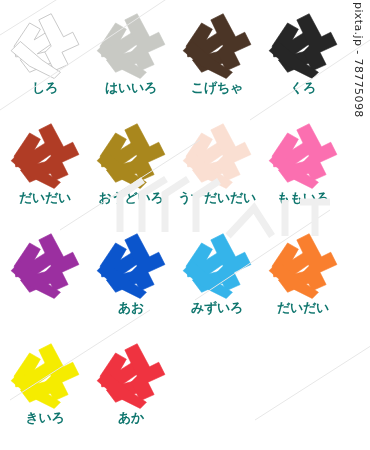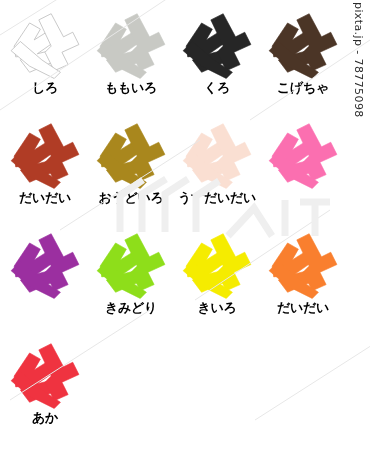--- a/index.html
+++ b/index.html
@@ -40,21 +40,21 @@
   .swatch-art {
     width: 80px;
     height: 74px;
     display: block;
   }
 
   .swatch-label {
     margin-top: 1px;
     font-size: 13px;
     font-weight: 700;
-    color: #000000;
+    color: #0f766e;
     letter-spacing: -0.3px;
     line-height: 1;
     white-space: nowrap;
     font-family: "DejaVu Sans", "Liberation Sans", sans-serif;
   }
 
   
   #watermark-layer {
     position: absolute;
     inset: 0;
@@ -101,40 +101,40 @@
         <path d="M6 58 L18 46 L46 70 L70 86 L62 94 L30 78 Z" fill="#ffffff" stroke="#b9b9b9" stroke-width="1" stroke-linejoin="miter"></path>
       </svg>
       <div class="swatch-label">しろ</div>
     </div>
     <div class="swatch-cell">
       <svg class="swatch-art" viewBox="0 0 100 96">
         <path d="M10 52 L30 22 L44 30 L36 44 L52 34 L60 48 L40 62 L56 58 L62 72 L30 86 L18 70 L28 64 L12 66 Z" fill="#c8c9c4" stroke="#c8c9c4" stroke-width="0.8" stroke-linejoin="miter"></path>
         <path d="M42 18 L58 10 L74 40 L86 34 L94 50 L72 60 L80 76 L62 84 L50 60 L58 52 Z" fill="#c8c9c4" stroke="#c8c9c4" stroke-width="0.8" stroke-linejoin="miter"></path>
         <path d="M6 58 L18 46 L46 70 L70 86 L62 94 L30 78 Z" fill="#c8c9c4" stroke="#c8c9c4" stroke-width="0.8" stroke-linejoin="miter"></path>
       </svg>
-      <div class="swatch-label">ももいろ</div>
+      <div class="swatch-label">はいいろ</div>
+    </div>
+    <div class="swatch-cell">
+      <svg class="swatch-art" viewBox="0 0 100 96">
+        <path d="M10 52 L30 22 L44 30 L36 44 L52 34 L60 48 L40 62 L56 58 L62 72 L30 86 L18 70 L28 64 L12 66 Z" fill="#4b3526" stroke="#4b3526" stroke-width="0.8" stroke-linejoin="miter"></path>
+        <path d="M42 18 L58 10 L74 40 L86 34 L94 50 L72 60 L80 76 L62 84 L50 60 L58 52 Z" fill="#4b3526" stroke="#4b3526" stroke-width="0.8" stroke-linejoin="miter"></path>
+        <path d="M6 58 L18 46 L46 70 L70 86 L62 94 L30 78 Z" fill="#4b3526" stroke="#4b3526" stroke-width="0.8" stroke-linejoin="miter"></path>
+      </svg>
+      <div class="swatch-label">こげちゃ</div>
     </div>
     <div class="swatch-cell">
       <svg class="swatch-art" viewBox="0 0 100 96">
         <path d="M10 52 L30 22 L44 30 L36 44 L52 34 L60 48 L40 62 L56 58 L62 72 L30 86 L18 70 L28 64 L12 66 Z" fill="#262626" stroke="#262626" stroke-width="0.8" stroke-linejoin="miter"></path>
         <path d="M42 18 L58 10 L74 40 L86 34 L94 50 L72 60 L80 76 L62 84 L50 60 L58 52 Z" fill="#262626" stroke="#262626" stroke-width="0.8" stroke-linejoin="miter"></path>
         <path d="M6 58 L18 46 L46 70 L70 86 L62 94 L30 78 Z" fill="#262626" stroke="#262626" stroke-width="0.8" stroke-linejoin="miter"></path>
       </svg>
       <div class="swatch-label">くろ</div>
     </div>
     <div class="swatch-cell">
       <svg class="swatch-art" viewBox="0 0 100 96">
-        <path d="M10 52 L30 22 L44 30 L36 44 L52 34 L60 48 L40 62 L56 58 L62 72 L30 86 L18 70 L28 64 L12 66 Z" fill="#4b3526" stroke="#4b3526" stroke-width="0.8" stroke-linejoin="miter"></path>
-        <path d="M42 18 L58 10 L74 40 L86 34 L94 50 L72 60 L80 76 L62 84 L50 60 L58 52 Z" fill="#4b3526" stroke="#4b3526" stroke-width="0.8" stroke-linejoin="miter"></path>
-        <path d="M6 58 L18 46 L46 70 L70 86 L62 94 L30 78 Z" fill="#4b3526" stroke="#4b3526" stroke-width="0.8" stroke-linejoin="miter"></path>
-      </svg>
-      <div class="swatch-label">こげちゃ</div>
-    </div>
-    <div class="swatch-cell">
-      <svg class="swatch-art" viewBox="0 0 100 96">
         <path d="M10 52 L30 22 L44 30 L36 44 L52 34 L60 48 L40 62 L56 58 L62 72 L30 86 L18 70 L28 64 L12 66 Z" fill="#b03c25" stroke="#b03c25" stroke-width="0.8" stroke-linejoin="miter"></path>
         <path d="M42 18 L58 10 L74 40 L86 34 L94 50 L72 60 L80 76 L62 84 L50 60 L58 52 Z" fill="#b03c25" stroke="#b03c25" stroke-width="0.8" stroke-linejoin="miter"></path>
         <path d="M6 58 L18 46 L46 70 L70 86 L62 94 L30 78 Z" fill="#b03c25" stroke="#b03c25" stroke-width="0.8" stroke-linejoin="miter"></path>
       </svg>
       <div class="swatch-label">だいだい</div>
     </div>
     <div class="swatch-cell">
       <svg class="swatch-art" viewBox="0 0 100 96">
         <path d="M10 52 L30 22 L44 30 L36 44 L52 34 L60 48 L40 62 L56 58 L62 72 L30 86 L18 70 L28 64 L12 66 Z" fill="#a9871d" stroke="#a9871d" stroke-width="0.8" stroke-linejoin="miter"></path>
         <path d="M42 18 L58 10 L74 40 L86 34 L94 50 L72 60 L80 76 L62 84 L50 60 L58 52 Z" fill="#a9871d" stroke="#a9871d" stroke-width="0.8" stroke-linejoin="miter"></path>
@@ -149,51 +149,60 @@
         <path d="M6 58 L18 46 L46 70 L70 86 L62 94 L30 78 Z" fill="#fadfd2" stroke="#fadfd2" stroke-width="0.8" stroke-linejoin="miter"></path>
       </svg>
       <div class="swatch-label">うすだいだい</div>
     </div>
     <div class="swatch-cell">
       <svg class="swatch-art" viewBox="0 0 100 96">
         <path d="M10 52 L30 22 L44 30 L36 44 L52 34 L60 48 L40 62 L56 58 L62 72 L30 86 L18 70 L28 64 L12 66 Z" fill="#fb6fb0" stroke="#fb6fb0" stroke-width="0.8" stroke-linejoin="miter"></path>
         <path d="M42 18 L58 10 L74 40 L86 34 L94 50 L72 60 L80 76 L62 84 L50 60 L58 52 Z" fill="#fb6fb0" stroke="#fb6fb0" stroke-width="0.8" stroke-linejoin="miter"></path>
         <path d="M6 58 L18 46 L46 70 L70 86 L62 94 L30 78 Z" fill="#fb6fb0" stroke="#fb6fb0" stroke-width="0.8" stroke-linejoin="miter"></path>
       </svg>
+      <div class="swatch-label">ももいろ</div>
     </div>
     <div class="swatch-cell">
       <svg class="swatch-art" viewBox="0 0 100 96">
         <path d="M10 52 L30 22 L44 30 L36 44 L52 34 L60 48 L40 62 L56 58 L62 72 L30 86 L18 70 L28 64 L12 66 Z" fill="#9b2fa0" stroke="#9b2fa0" stroke-width="0.8" stroke-linejoin="miter"></path>
         <path d="M42 18 L58 10 L74 40 L86 34 L94 50 L72 60 L80 76 L62 84 L50 60 L58 52 Z" fill="#9b2fa0" stroke="#9b2fa0" stroke-width="0.8" stroke-linejoin="miter"></path>
         <path d="M6 58 L18 46 L46 70 L70 86 L62 94 L30 78 Z" fill="#9b2fa0" stroke="#9b2fa0" stroke-width="0.8" stroke-linejoin="miter"></path>
       </svg>
     </div>
     <div class="swatch-cell">
       <svg class="swatch-art" viewBox="0 0 100 96">
-        <path d="M10 52 L30 22 L44 30 L36 44 L52 34 L60 48 L40 62 L56 58 L62 72 L30 86 L18 70 L28 64 L12 66 Z" fill="#8ede1a" stroke="#8ede1a" stroke-width="0.8" stroke-linejoin="miter"></path>
-        <path d="M42 18 L58 10 L74 40 L86 34 L94 50 L72 60 L80 76 L62 84 L50 60 L58 52 Z" fill="#8ede1a" stroke="#8ede1a" stroke-width="0.8" stroke-linejoin="miter"></path>
-        <path d="M6 58 L18 46 L46 70 L70 86 L62 94 L30 78 Z" fill="#8ede1a" stroke="#8ede1a" stroke-width="0.8" stroke-linejoin="miter"></path>
-      </svg>
-      <div class="swatch-label">きみどり</div>
+        <path d="M10 52 L30 22 L44 30 L36 44 L52 34 L60 48 L40 62 L56 58 L62 72 L30 86 L18 70 L28 64 L12 66 Z" fill="#0b55cc" stroke="#0b55cc" stroke-width="0.8" stroke-linejoin="miter"></path>
+        <path d="M42 18 L58 10 L74 40 L86 34 L94 50 L72 60 L80 76 L62 84 L50 60 L58 52 Z" fill="#0b55cc" stroke="#0b55cc" stroke-width="0.8" stroke-linejoin="miter"></path>
+        <path d="M6 58 L18 46 L46 70 L70 86 L62 94 L30 78 Z" fill="#0b55cc" stroke="#0b55cc" stroke-width="0.8" stroke-linejoin="miter"></path>
+      </svg>
+      <div class="swatch-label">あお</div>
+    </div>
+    <div class="swatch-cell">
+      <svg class="swatch-art" viewBox="0 0 100 96">
+        <path d="M10 52 L30 22 L44 30 L36 44 L52 34 L60 48 L40 62 L56 58 L62 72 L30 86 L18 70 L28 64 L12 66 Z" fill="#35b4ea" stroke="#35b4ea" stroke-width="0.8" stroke-linejoin="miter"></path>
+        <path d="M42 18 L58 10 L74 40 L86 34 L94 50 L72 60 L80 76 L62 84 L50 60 L58 52 Z" fill="#35b4ea" stroke="#35b4ea" stroke-width="0.8" stroke-linejoin="miter"></path>
+        <path d="M6 58 L18 46 L46 70 L70 86 L62 94 L30 78 Z" fill="#35b4ea" stroke="#35b4ea" stroke-width="0.8" stroke-linejoin="miter"></path>
+      </svg>
+      <div class="swatch-label">みずいろ</div>
+    </div>
+    <div class="swatch-cell">
+      <svg class="swatch-art" viewBox="0 0 100 96">
+        <path d="M10 52 L30 22 L44 30 L36 44 L52 34 L60 48 L40 62 L56 58 L62 72 L30 86 L18 70 L28 64 L12 66 Z" fill="#f97f2e" stroke="#f97f2e" stroke-width="0.8" stroke-linejoin="miter"></path>
+        <path d="M42 18 L58 10 L74 40 L86 34 L94 50 L72 60 L80 76 L62 84 L50 60 L58 52 Z" fill="#f97f2e" stroke="#f97f2e" stroke-width="0.8" stroke-linejoin="miter"></path>
+        <path d="M6 58 L18 46 L46 70 L70 86 L62 94 L30 78 Z" fill="#f97f2e" stroke="#f97f2e" stroke-width="0.8" stroke-linejoin="miter"></path>
+      </svg>
+      <div class="swatch-label">だいだい</div>
     </div>
     <div class="swatch-cell">
       <svg class="swatch-art" viewBox="0 0 100 96">
         <path d="M10 52 L30 22 L44 30 L36 44 L52 34 L60 48 L40 62 L56 58 L62 72 L30 86 L18 70 L28 64 L12 66 Z" fill="#f5ec00" stroke="#f5ec00" stroke-width="0.8" stroke-linejoin="miter"></path>
         <path d="M42 18 L58 10 L74 40 L86 34 L94 50 L72 60 L80 76 L62 84 L50 60 L58 52 Z" fill="#f5ec00" stroke="#f5ec00" stroke-width="0.8" stroke-linejoin="miter"></path>
         <path d="M6 58 L18 46 L46 70 L70 86 L62 94 L30 78 Z" fill="#f5ec00" stroke="#f5ec00" stroke-width="0.8" stroke-linejoin="miter"></path>
       </svg>
       <div class="swatch-label">きいろ</div>
-    </div>
-    <div class="swatch-cell">
-      <svg class="swatch-art" viewBox="0 0 100 96">
-        <path d="M10 52 L30 22 L44 30 L36 44 L52 34 L60 48 L40 62 L56 58 L62 72 L30 86 L18 70 L28 64 L12 66 Z" fill="#f97f2e" stroke="#f97f2e" stroke-width="0.8" stroke-linejoin="miter"></path>
-        <path d="M42 18 L58 10 L74 40 L86 34 L94 50 L72 60 L80 76 L62 84 L50 60 L58 52 Z" fill="#f97f2e" stroke="#f97f2e" stroke-width="0.8" stroke-linejoin="miter"></path>
-        <path d="M6 58 L18 46 L46 70 L70 86 L62 94 L30 78 Z" fill="#f97f2e" stroke="#f97f2e" stroke-width="0.8" stroke-linejoin="miter"></path>
-      </svg>
-      <div class="swatch-label">だいだい</div>
     </div>
     <div class="swatch-cell">
       <svg class="swatch-art" viewBox="0 0 100 96">
         <path d="M10 52 L30 22 L44 30 L36 44 L52 34 L60 48 L40 62 L56 58 L62 72 L30 86 L18 70 L28 64 L12 66 Z" fill="#ef3340" stroke="#ef3340" stroke-width="0.8" stroke-linejoin="miter"></path>
         <path d="M42 18 L58 10 L74 40 L86 34 L94 50 L72 60 L80 76 L62 84 L50 60 L58 52 Z" fill="#ef3340" stroke="#ef3340" stroke-width="0.8" stroke-linejoin="miter"></path>
         <path d="M6 58 L18 46 L46 70 L70 86 L62 94 L30 78 Z" fill="#ef3340" stroke="#ef3340" stroke-width="0.8" stroke-linejoin="miter"></path>
       </svg>
       <div class="swatch-label">あか</div>
     </div>
   </div>

